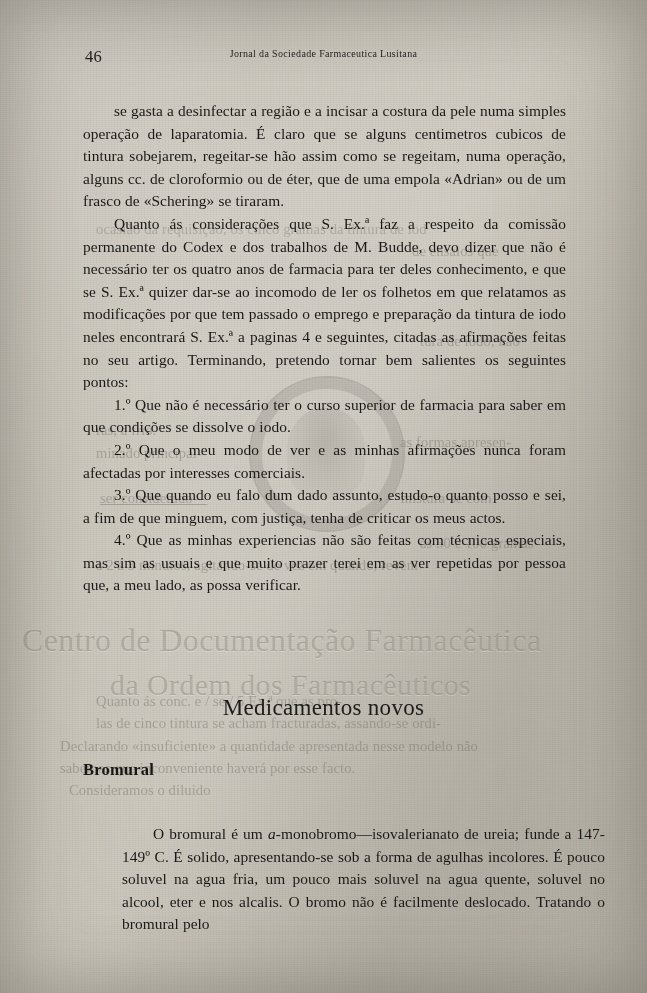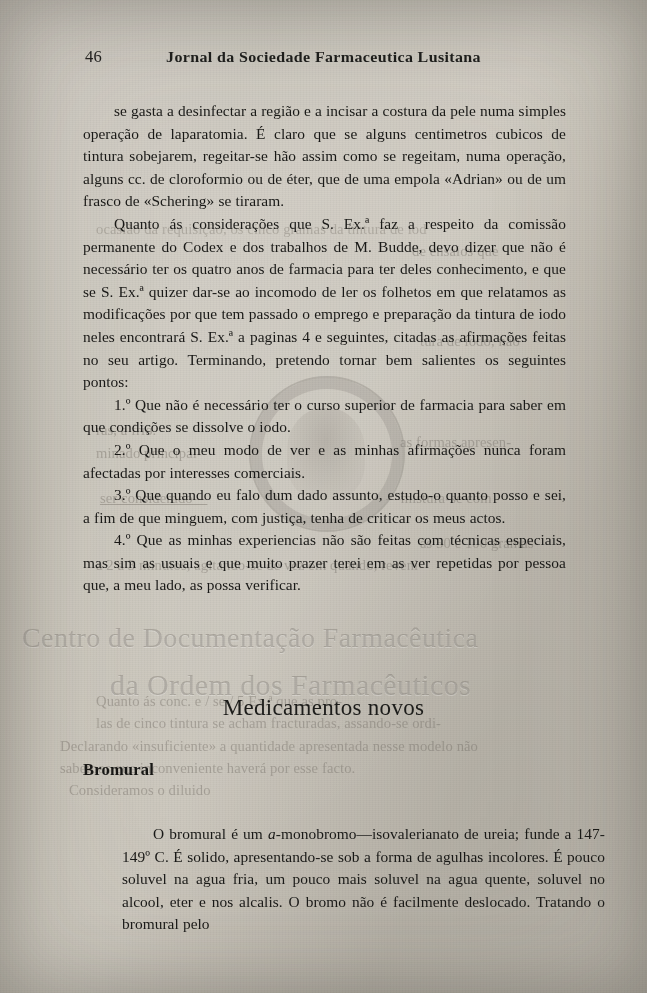--- a/index.html
+++ b/index.html
@@ -56,22 +56,22 @@
     font-size: 16.5px;
     color: #20201e;
     letter-spacing: 0.2px;
   }
   .running-title {
     position: absolute;
     left: 0;
     top: 1px;
     width: 647px;
     text-align: center;
-    font-size: 16px;
-    font-weight: bold;
+    font-size: 10px;
+    font-weight: normal;
     color: #1d1d1b;
     letter-spacing: 0.35px;
     transform: scaleY(0.97);
   }
 
   
   .column {
     position: absolute;
     left: 83px;
     top: 100px;
@@ -125,21 +125,21 @@
     position: absolute;
     color: rgba(120,116,108,0.40);
     font-family: "Liberation Serif", serif;
     white-space: nowrap;
     pointer-events: none;
     text-shadow: 0 1px 0 rgba(255,255,255,0.25);
   }
   .wm-line1 {
     left: 22px;
     top: 622px;
-    font-size: 28px;
+    font-size: 32px;
     letter-spacing: 0.4px;
   }
   .wm-line2 {
     left: 110px;
     top: 668px;
     font-size: 30px;
     letter-spacing: 0.4px;
   }
   .wm-seal {
     position: absolute;

